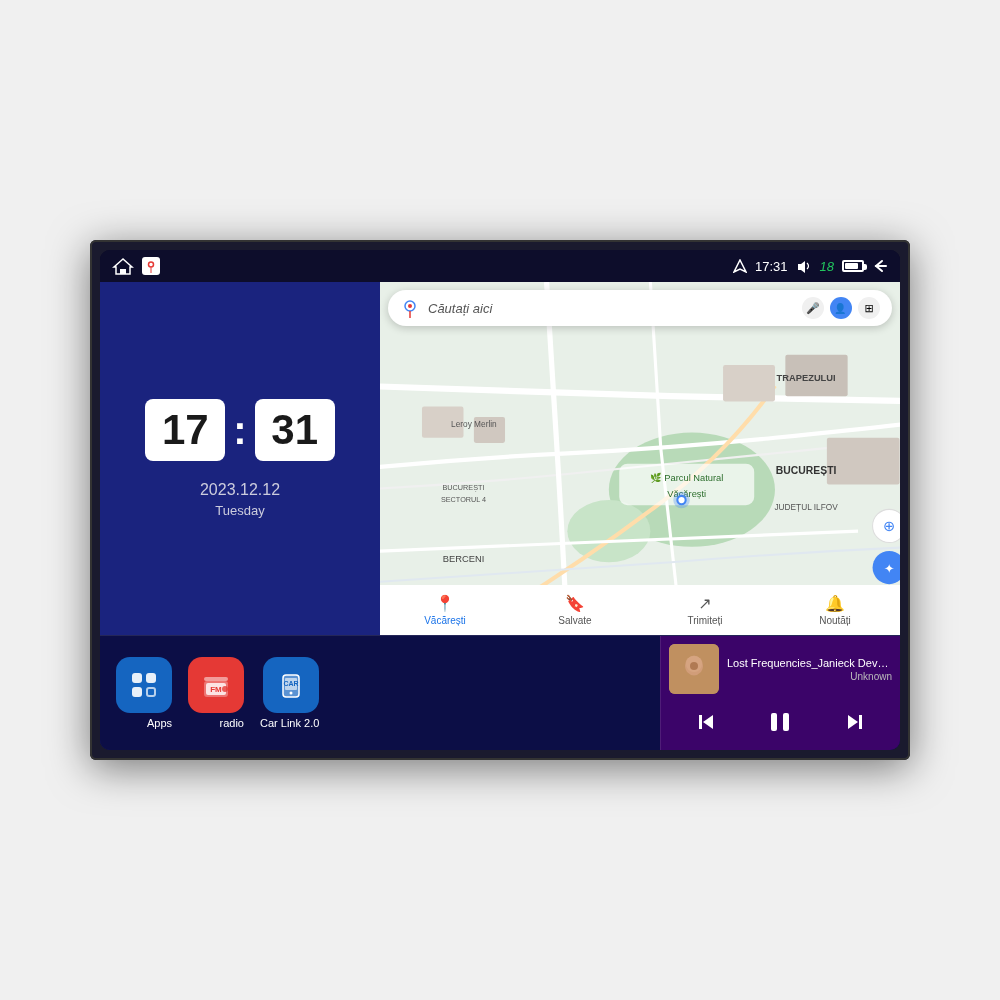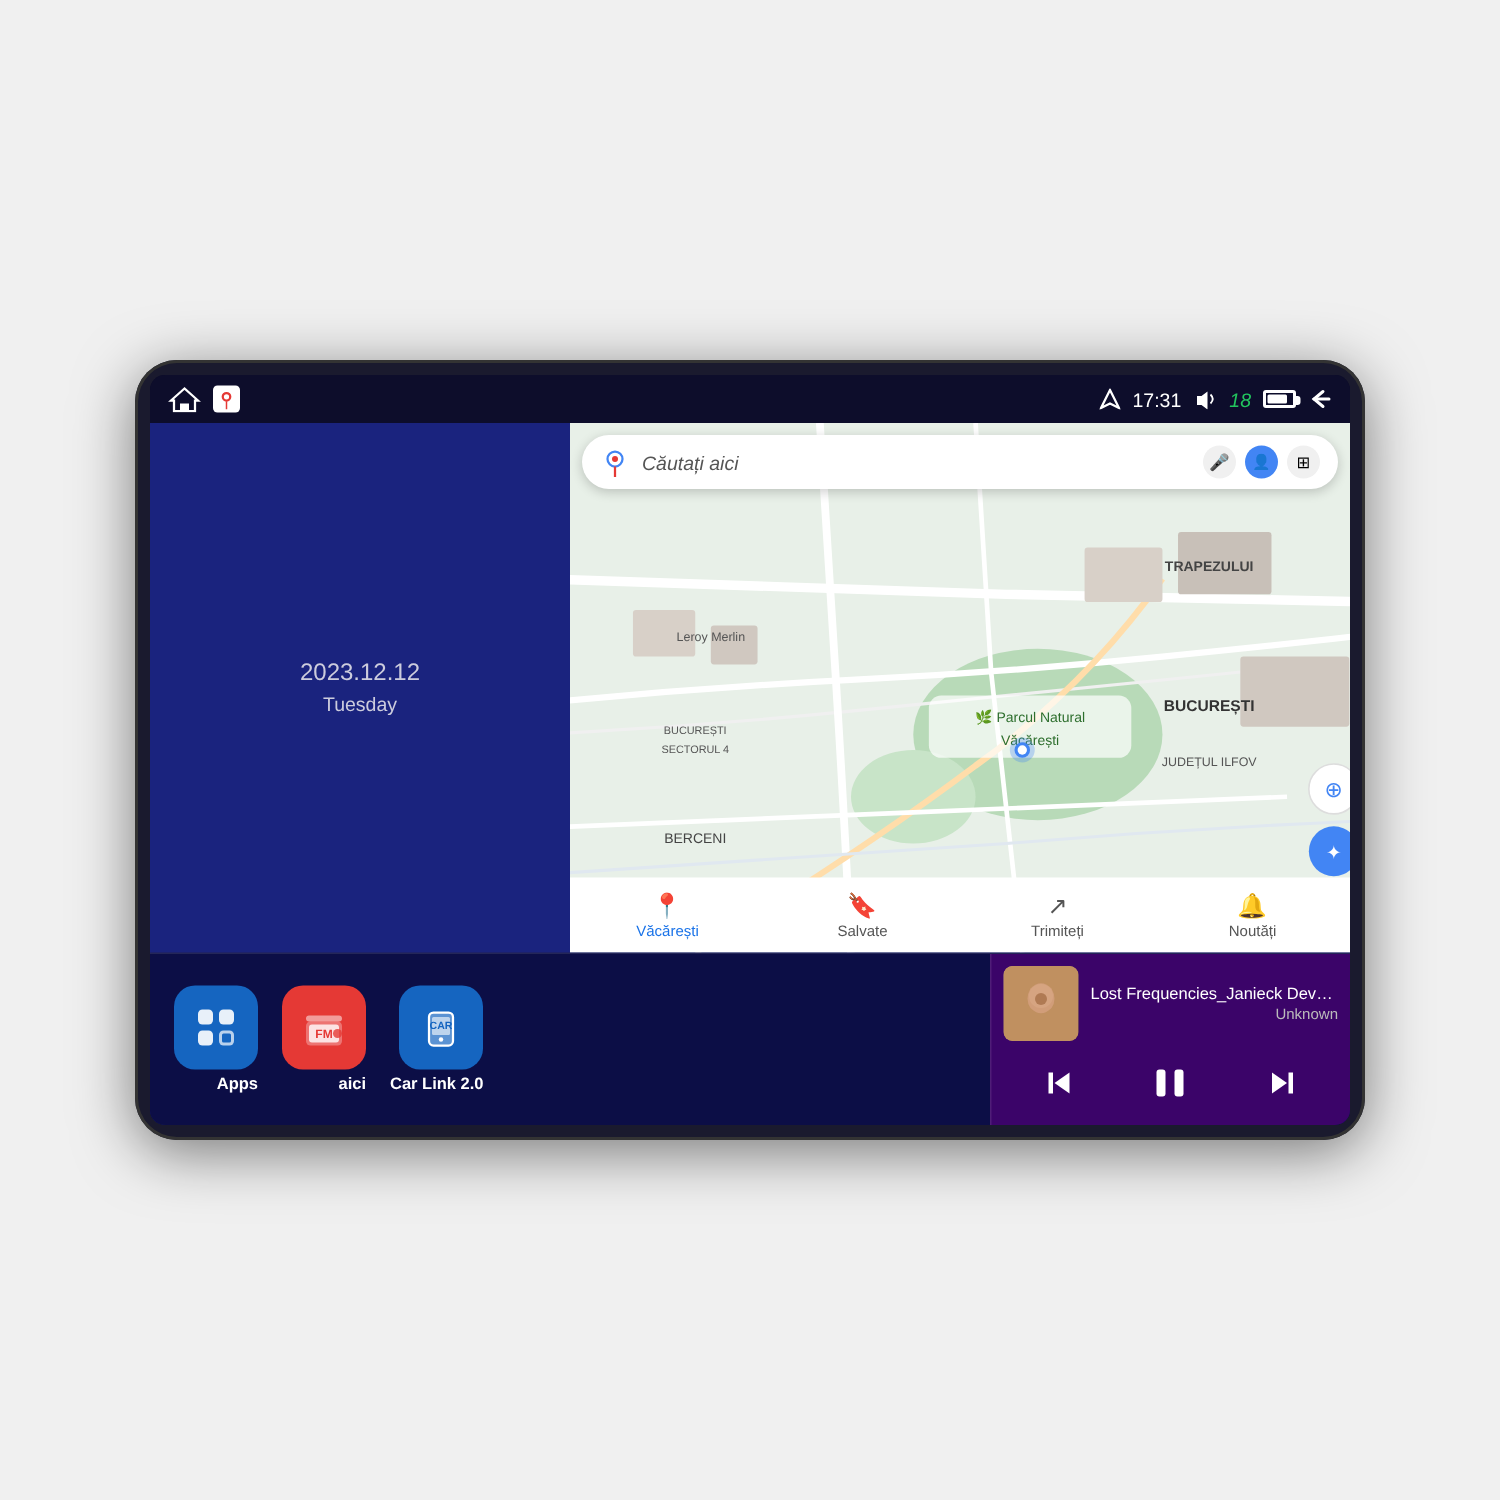--- a/index.html
+++ b/index.html
@@ -10,21 +10,21 @@
       display: flex;
       align-items: center;
       justify-content: center;
       font-family: 'Arial', sans-serif;
     }
 
     .device-outer {
       width: 820px;
       height: 520px;
       background: #1a1a2e;
-      border-radius: 28px;
+      border-radius: 6px;
       padding: 10px;
       box-shadow: 0 8px 40px rgba(0,0,0,0.5), inset 0 0 0 2px #333;
       position: relative;
     }
 
     .device-screen {
       width: 100%;
       height: 100%;
       background: #0a0a2a;
       border-radius: 10px;
@@ -238,21 +238,20 @@
       display: flex;
       align-items: center;
       justify-content: center;
       font-size: 26px;
     }
 
     .app-label {
       font-size: 11px;
       color: white;
       text-align: center;
-      font-weight: bold;
     }
 
     .app-apps { background: #1565c0; }
     .app-maps { background: #1565c0; }
     .app-radio { background: #e53935; }
     .app-bluetooth { background: #1565c0; }
     .app-carlink { background: #1565c0; }
 
     
     .media-section {
@@ -411,20 +410,25 @@
           <line x1="4" y1="7" x2="14" y2="7" stroke="white" stroke-width="2" stroke-linecap="round"></line>
         </svg>
       </div>
     </div>
 
     <div class="main-content">
 
       <div class="top-section">
 
         <div class="clock-panel">
+          <div class="clock-display">
+            <div class="clock-block">17</div>
+            <div class="clock-colon">:</div>
+            <div class="clock-block">31</div>
+          </div>
           <div class="date-display">
             <div class="date">2023.12.12</div>
             <div class="day">Tuesday</div>
           </div>
         </div>
 
         <div class="map-panel">
 
           <svg class="map-svg" viewBox="0 0 540 340" preserveAspectRatio="xMidYMid slice">
 
@@ -530,21 +534,21 @@
           <div class="app-item">
             <div class="app-icon app-radio">
               <svg width="36" height="36" viewBox="0 0 36 36">
                 <rect x="6" y="14" width="24" height="16" rx="3" fill="rgba(255,255,255,0.3)"></rect>
                 <rect x="8" y="16" width="20" height="12" rx="2" fill="white" opacity="0.8"></rect>
                 <text x="18" y="25" text-anchor="middle" font-size="8" fill="#e53935" font-family="Arial" font-weight="bold">FM</text>
                 <rect x="6" y="10" width="24" height="4" rx="2" fill="rgba(255,255,255,0.5)"></rect>
                 <circle cx="27" cy="22" r="3" fill="#e53935" opacity="0.8"></circle>
               </svg>
             </div>
-            <span class="app-label">aici</span>
+            <span class="app-label">radio</span>
           </div>
 
 
           <div class="app-item">
             <div class="app-icon app-carlink">
               <svg width="32" height="32" viewBox="0 0 32 32">
                 <rect x="8" y="6" width="16" height="22" rx="3" fill="rgba(255,255,255,0.3)" stroke="white" stroke-width="1.5"></rect>
                 <rect x="10" y="9" width="12" height="12" rx="1" fill="rgba(255,255,255,0.6)"></rect>
                 <circle cx="16" cy="24" r="1.5" fill="white"></circle>
                 <text x="16" y="17" text-anchor="middle" font-size="7" fill="#1565c0" font-family="Arial" font-weight="bold">CAR</text>

